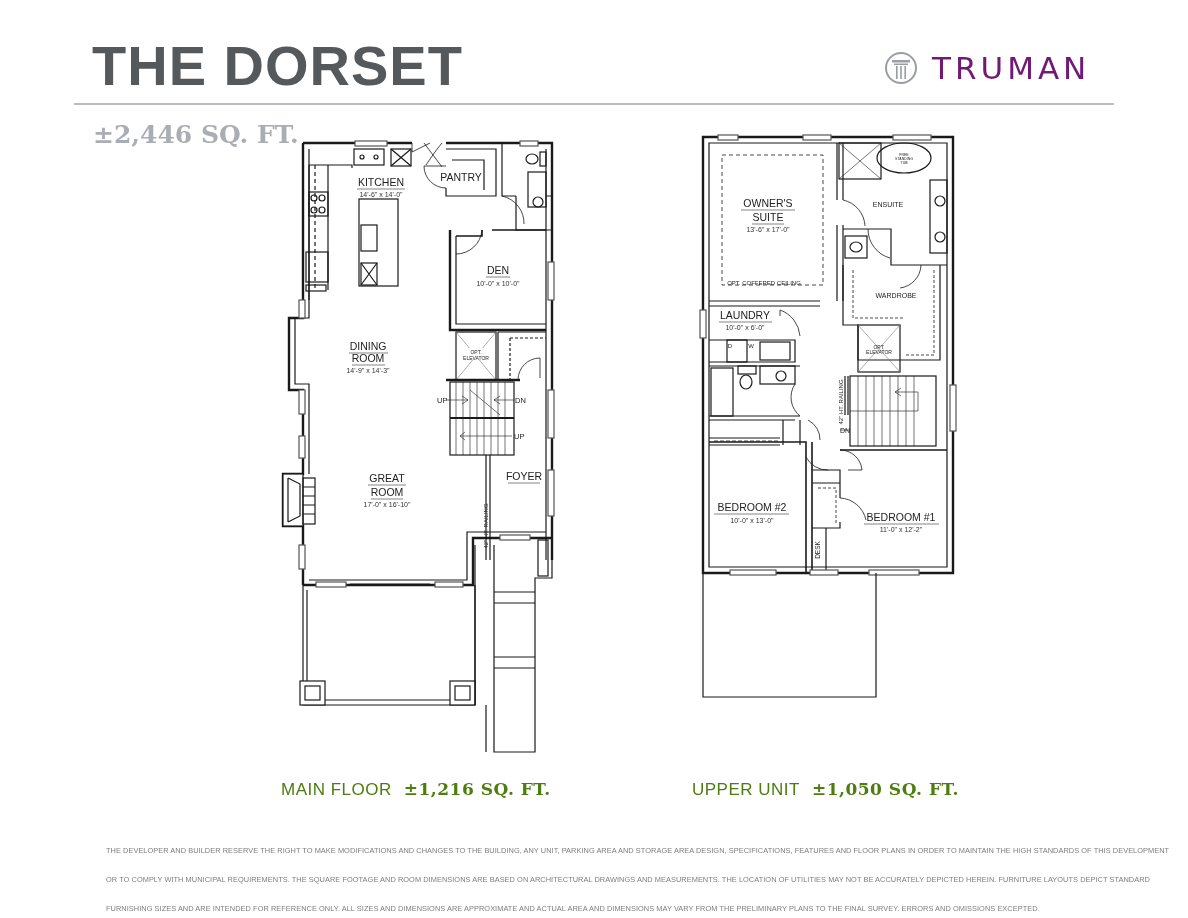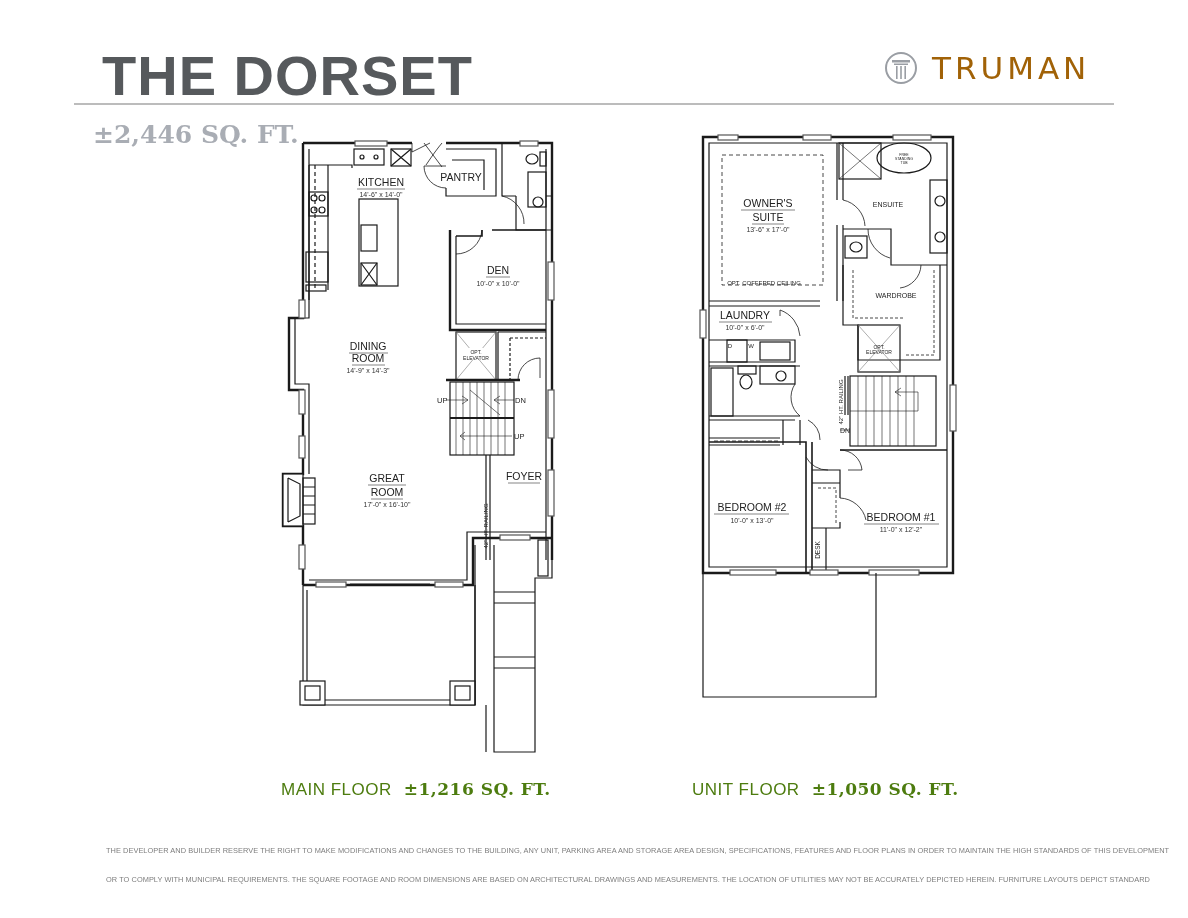--- a/index.html
+++ b/index.html
@@ -1,19 +1,19 @@
 <!DOCTYPE html>
 <html><head>
 <meta charset="utf-8">
 <style>
   html, body { margin:0; padding:0; background:#ffffff; }
   body { width:1188px; height:918px; position:relative; overflow:hidden; font-family:"Liberation Sans", sans-serif; }
-  .title { position:absolute; left:92px; top:34px; font-size:56px; font-weight:bold; color:#56595c; letter-spacing:1px; line-height:64px; margin:10px; }
+  .title { position:absolute; left:92px; top:34px; font-size:56px; font-weight:bold; color:#56595c; letter-spacing:1px; line-height:64px; margin:0; }
   .brand { position:absolute; left:884px; top:50px; display:flex; align-items:center; gap:14px; }
-  .brand-text { font-size:31px; color:#a16207; letter-spacing:4px; font-family:"DejaVu Sans", sans-serif; font-weight:normal; }
+  .brand-text { font-size:31px; color:#701a75; letter-spacing:4px; font-family:"DejaVu Sans", sans-serif; font-weight:normal; }
   .rule { position:absolute; left:74px; top:103px; width:1040px; height:2px; background:#bcbcbc; }
   .total-sqft { position:absolute; left:93px; top:120px; font-size:25px; font-weight:bold; color:#a9adb4; font-family:"DejaVu Serif", serif;text-align:right; }
   .floor-label { position:absolute; top:779px; font-size:17px; color:#4d7c0f; letter-spacing:0.5px; white-space:nowrap; }
   .floor-label .lbl { font-family:"Liberation Sans", sans-serif; }
   .floor-label .num { font-family:"DejaVu Serif", serif; font-weight:bold; margin-left:12px; }
   .main-label { left:281px; }
   .upper-label { left:692px; }
   .disclaimer { position:absolute; left:90px; top:828px; width:1040px; font-size:7.4px; color:#7d7d7d; line-height:13px; letter-spacing:0.05px; }
   .disclaimer p { margin:16px; white-space:nowrap; }
   svg.plan { position:absolute; left:0; top:0; }
@@ -269,19 +269,20 @@
   <text x="901" y="521" class="room-name">BEDROOM #1</text>
   <line x1="864" y1="524" x2="939" y2="524" stroke="#333" stroke-width="0.6"></line>
   <text x="901" y="532" class="room-dim">11'-0" x 12'-2"</text>
   <text x="0" y="0" class="tiny" style="font-size:6.5px" transform="translate(820,550) rotate(-90)">DESK</text>
 </svg>
 
 <div class="floor-label main-label">
   <span class="lbl">MAIN FLOOR</span><span class="num">±1,216 SQ. FT.</span>
 </div>
 <div class="floor-label upper-label">
-  <span class="lbl">UNIT FLOOR</span><span class="num">±1,050 SQ. FT.</span>
+  <span class="lbl">UPPER UNIT</span><span class="num">±1,050 SQ. FT.</span>
 </div>
 
 <div class="disclaimer">
   <p>THE DEVELOPER AND BUILDER RESERVE THE RIGHT TO MAKE MODIFICATIONS AND CHANGES TO THE BUILDING, ANY UNIT, PARKING AREA AND STORAGE AREA DESIGN, SPECIFICATIONS, FEATURES AND FLOOR PLANS IN ORDER TO MAINTAIN THE HIGH STANDARDS OF THIS DEVELOPMENT</p>
   <p>OR TO COMPLY WITH MUNICIPAL REQUIREMENTS. THE SQUARE FOOTAGE AND ROOM DIMENSIONS ARE BASED ON ARCHITECTURAL DRAWINGS AND MEASUREMENTS. THE LOCATION OF UTILITIES MAY NOT BE ACCURATELY DEPICTED HEREIN. FURNITURE LAYOUTS DEPICT STANDARD</p>
+  <p>FURNISHING SIZES AND ARE INTENDED FOR REFERENCE ONLY. ALL SIZES AND DIMENSIONS ARE APPROXIMATE AND ACTUAL AREA AND DIMENSIONS MAY VARY FROM THE PRELIMINARY PLANS TO THE FINAL SURVEY. ERRORS AND OMISSIONS EXCEPTED.</p>
 </div>
 
 </body></html>

